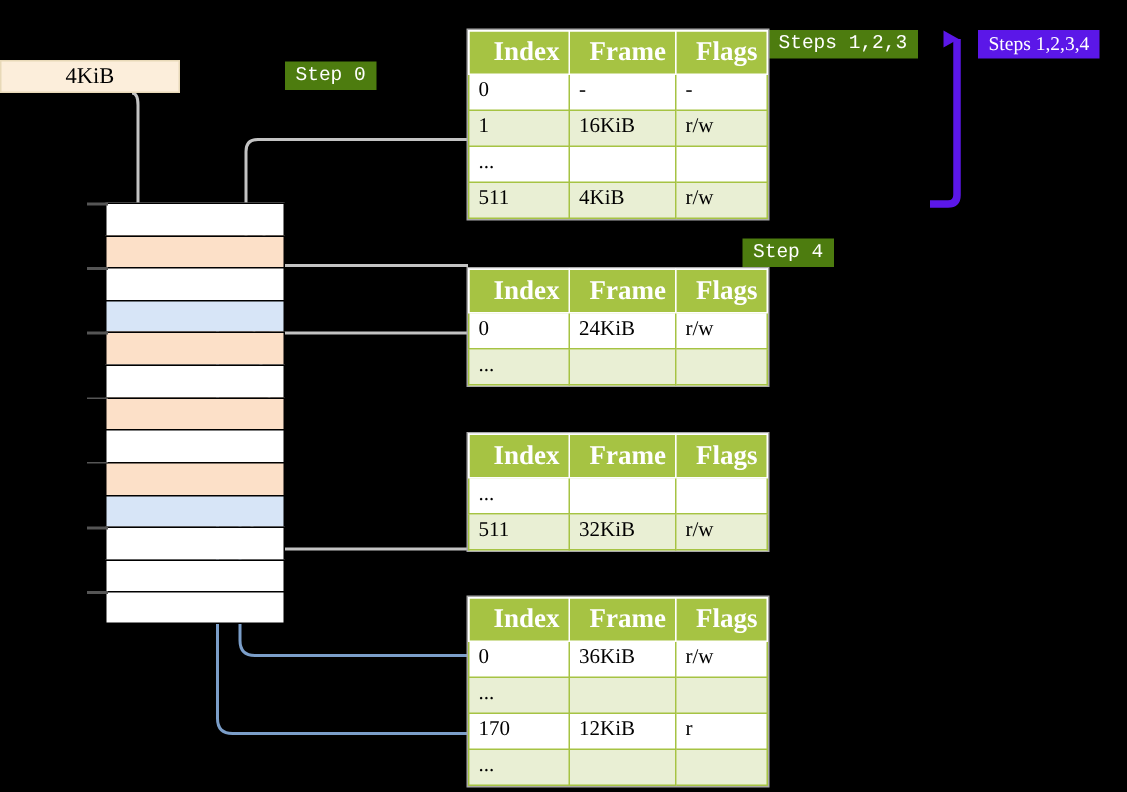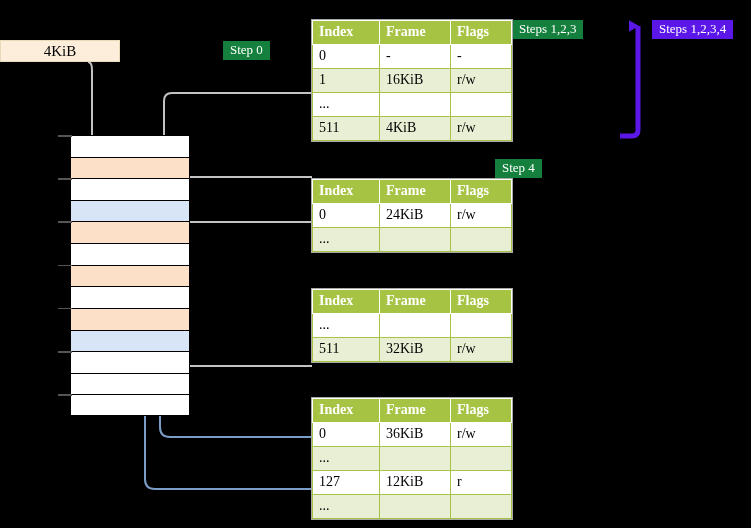--- a/index.html
+++ b/index.html
@@ -45,21 +45,21 @@
   
   .badge {
     position: absolute;
     color: #ffffff;
     font-size: 13px;
     padding: 2px 7px 3px 7px;
     line-height: 14px;
     white-space: nowrap;
     box-sizing: border-box;
   }
-  .badge-red   { background: #15803d; }
+  .badge-red   { background: #4d7c0f; font-family: Liberation Mono, monospace; }
   .badge-blue  { background: #5b17e8; }
 
   
   .memcol {
     position: absolute;
     box-sizing: border-box;
   }
   .memrow {
     position: absolute;
     left: 0;
@@ -86,24 +86,24 @@
     border-collapse: collapse;
     background: #ffffff;
     font-size: 14px;
     color: #000000;
     box-shadow: 0 0 0 1px #a9a9a9;
   }
   table.ptable th {
     background: #a6c343;
     color: #ffffff;
     font-weight: bold;
-    text-align: left;
+    text-align: right;
     padding: 3px 6px 4px 6px;
     border: 1px solid #ffffff;
-    font-size: 14px;
+    font-size: 18px;
     font-family: "Liberation Serif", "DejaVu Serif", serif;
   }
   table.ptable td {
     padding: 3px 6px 4px 6px;
     border: 1px solid #a6c343;
     background: #ffffff;
     height: 16px;
     vertical-align: top;
   }
   table.ptable tr.alt td { background: #e9efd4; }
@@ -196,21 +196,21 @@
 
   <div class="tick" style="top: 0px; left: 0px; width: 14px;"></div>
       <div class="tick" style="top: 43.2308px; left: 0px; width: 14px;"></div>
       <div class="tick" style="top: 86.4615px; left: 0px; width: 14px;"></div>
       <div class="tick" style="top: 129.692px; left: 0px; width: 14px;"></div>
       <div class="tick" style="top: 172.923px; left: 0px; width: 14px;"></div>
       <div class="tick" style="top: 216.154px; left: 0px; width: 14px;"></div>
       <div class="tick" style="top: 259.385px; left: 0px; width: 14px;"></div>
     </div>
 
-  <div class="badge badge-red" style="left:190px; top:41px;margin-left:33px;">
+  <div class="badge badge-red" style="left:190px; top:41px;">
     <span>Step 0</span>
   </div>
 
   <div class="badge badge-red" style="left:512px; top:20px;">
     <span>Steps 1,2,3</span>
   </div>
 
   <div class="badge badge-blue" style="left:652px; top:20px;">
     <span>Steps 1,2,3,4</span>
   </div>
@@ -308,21 +308,21 @@
           <td class="col-index">0</td>
           <td class="col-frame">36KiB</td>
           <td class="col-flags">r/w</td>
         </tr>
         <tr class="alt">
           <td class="col-index">...</td>
           <td class="col-frame"></td>
           <td class="col-flags"></td>
         </tr>
         <tr>
-          <td class="col-index">127</td>
+          <td class="col-index">170</td>
           <td class="col-frame">12KiB</td>
           <td class="col-flags">r</td>
         </tr>
         <tr class="alt">
           <td class="col-index">...</td>
           <td class="col-frame"></td>
           <td class="col-flags"></td>
         </tr>
       </tbody>
     </table>

